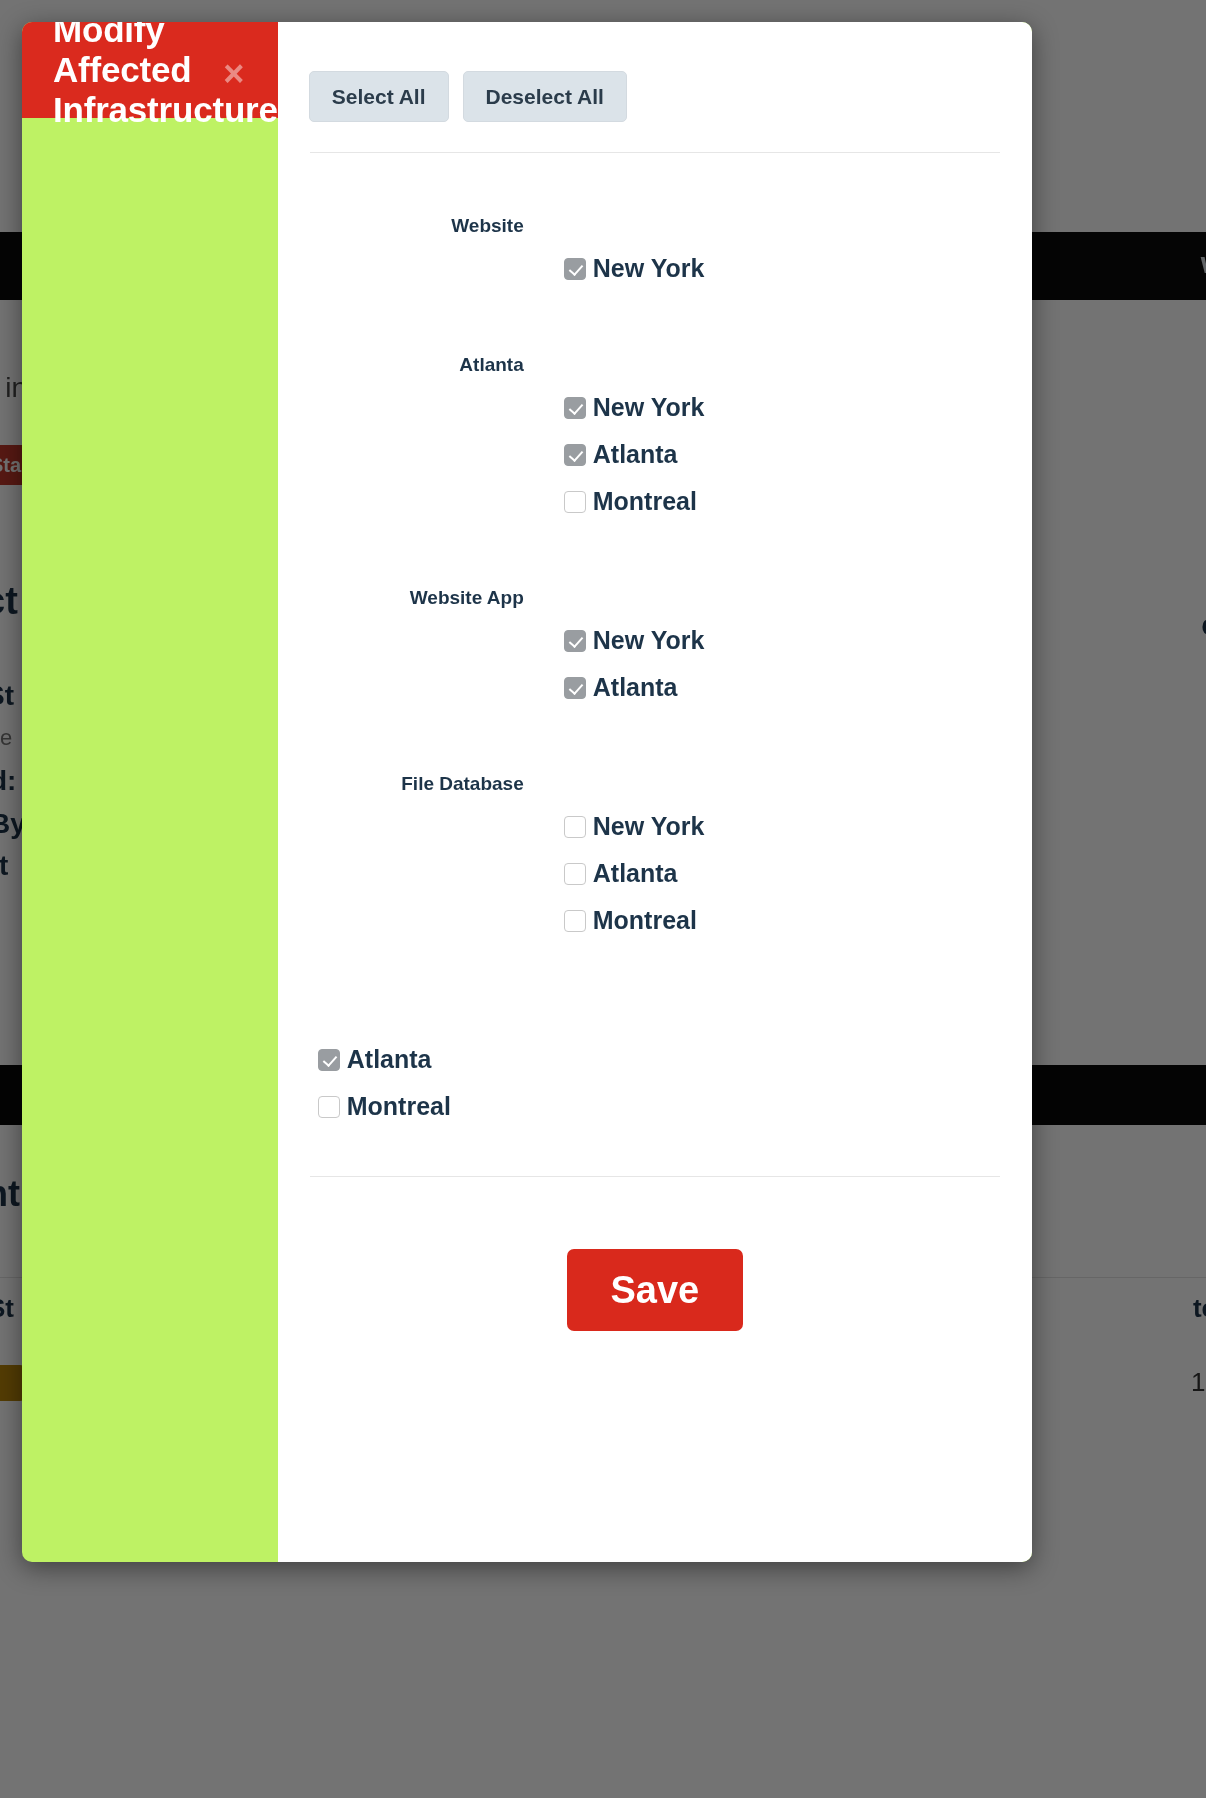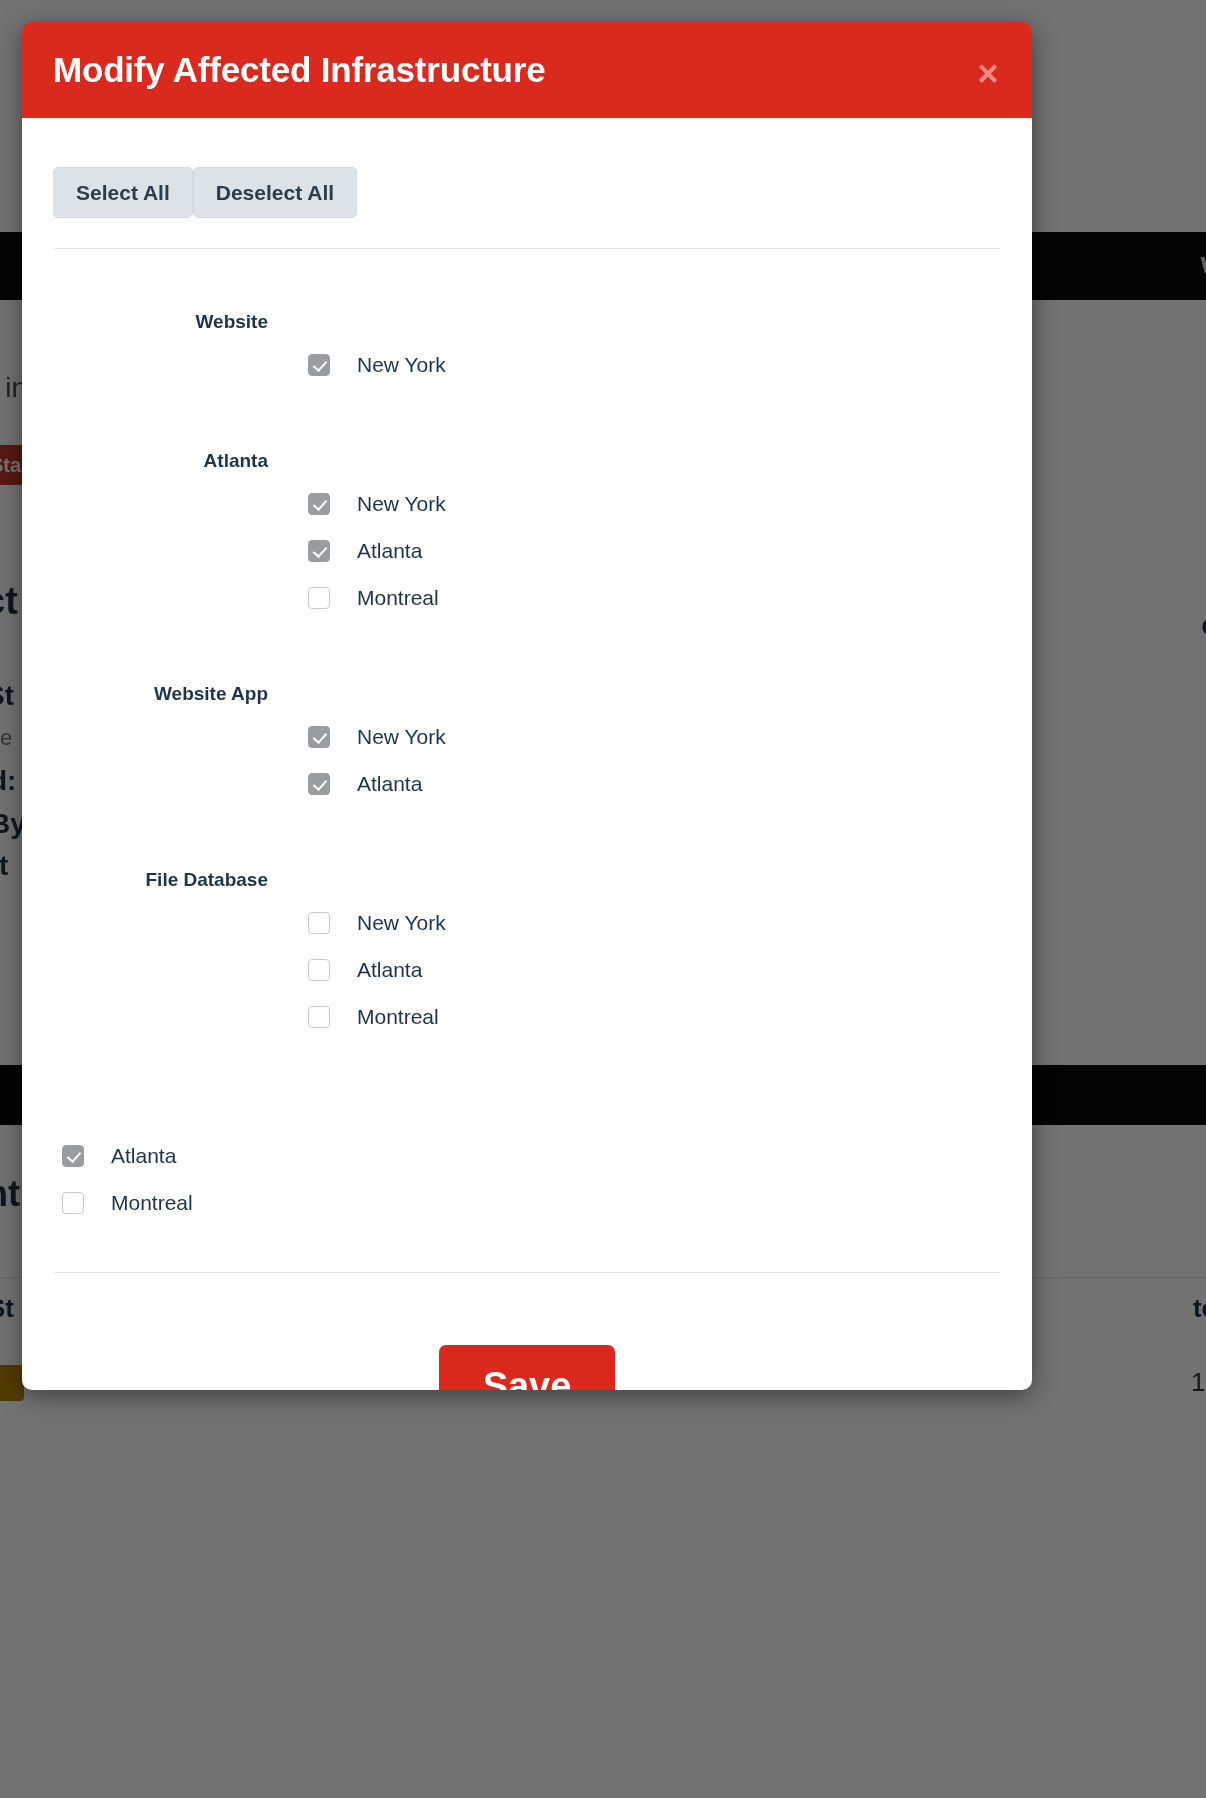--- a/index.html
+++ b/index.html
@@ -61,28 +61,27 @@
     background: rgba(0,0,0,0.55);
     z-index: 5;
   }
 
   
   .modal {
     position: absolute;
     left: 22px;
     top: 22px;
     width: 1010px;
-    height: 1368px;
-    background: #ef4444;
+    height: 1540px;
+    background: #bef264;
     border-radius: 10px;
     overflow: hidden;
     z-index: 10;
     box-shadow: 0 6px 26px rgba(0,0,0,0.45);
     display: flex;
-    flex-direction: column;
   }
 
   .modal-header {
     position: relative;
     background: #da2a1e;
     height: 96px;
     flex: 0 0 96px;
     display: flex;
     align-items: center;
   }
@@ -115,20 +114,21 @@
     flex: 1 1 auto;
     padding: 0;
     background: #ffffff;
     position: relative;
     overflow: hidden;
   }
 
   .bulk-actions {
     padding: 49px 0 0 31px;
     display: flex;
+    gap: 14px;
   }
   .btn-bulk {
     background: #dbe3e9;
     border: 1px solid #d3dae0;
     border-radius: 5px;
     color: #2b3c4b;
     font-size: 21px;
     font-weight: bold;
     padding: 14px 22px;
     cursor: pointer;
@@ -197,24 +197,24 @@
     left: 7px;
     top: 3px;
     width: 6px;
     height: 11px;
     border: solid #ffffff;
     border-width: 0 2.5px 2.5px 0;
     transform: rotate(42deg);
   }
 
   .opt-label {
-    margin-left: 27px;
-    font-size: 21px;
+    margin-left: 7px;
+    font-size: 25px;
     color: #1d3449;
-    font-weight: normal;
+    font-weight: bold;
     line-height: 1;
   }
 
   .divider-bottom {
     margin: 46px 32px 0 32px;
     height: 1px;
     background: #e6e6e6;
   }
 
   .footer-area {

